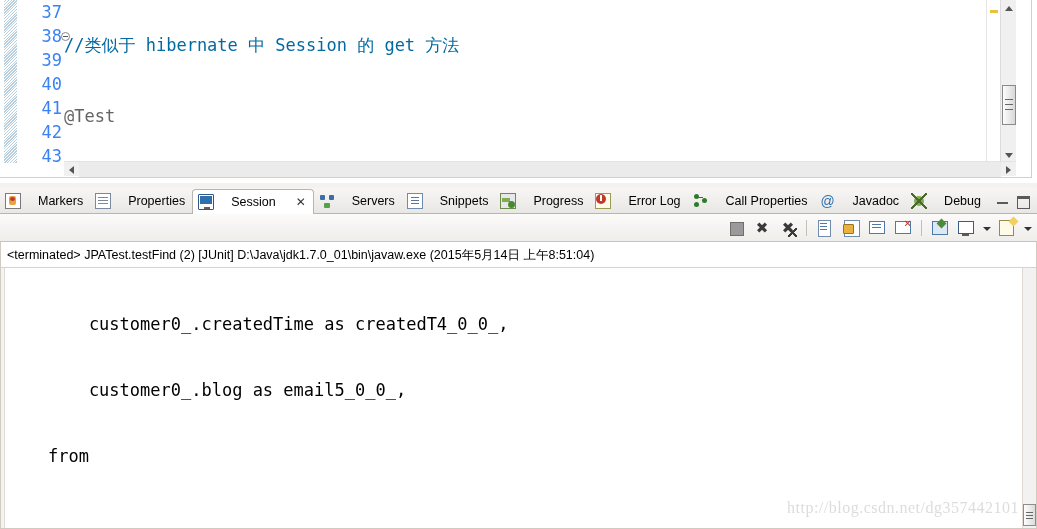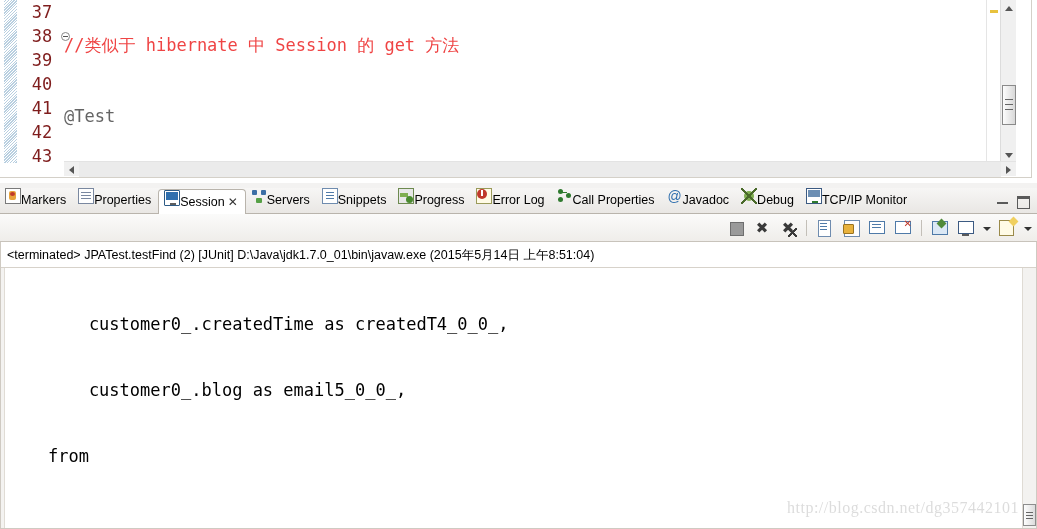--- a/index.html
+++ b/index.html
@@ -30,41 +30,41 @@
     position: absolute; left: 4px; top: 0; width: 14px; height: 163px;
     background: repeating-linear-gradient(135deg,
       #ffffff 0px, #ffffff 1px, #b8cfe0 1px, #b8cfe0 2px);
     border-right: 1px solid #ffffff;
   }
   #line-numbers {
     position: absolute; left: 18px; top: 0; width: 44px; height: 163px;
     background: #ffffff;
   }
   .ln {
-    height: 24px; line-height: 24px; text-align: center;
+    height: 24px; line-height: 24px; text-align: right;
     font-family: "DejaVu Sans Mono", monospace;
-    font-size: 17px; color: #7f1d1d; padding-left: 4px;
+    font-size: 17px; color: #3b82f6; padding-left: 4px;
     position: relative;
   }
   .ln .fold-marker {
     position: absolute; right: -8px; top: 8px;
     width: 9px; height: 9px; border: 1px solid #888;
     border-radius: 50%; background: #fff;
   }
   .ln .fold-marker::after {
     content: ""; position: absolute; left: 1px; top: 3px;
     width: 5px; height: 1px; background: #555;
   }
   #code {
     position: absolute; left: 64px; top: 0; width: 952px; height: 163px;
     font-family: "DejaVu Sans Mono", monospace;
     font-size: 17px; white-space: pre;
   }
   .cl { height: 24px; line-height: 24px; color: #000; }
-  .cmt { color: #ef4444; }
+  .cmt { color: #0369a1; }
   .ann { color: #646464; }
 
   
   .sb-v {
     position: absolute; right: 0px; top: 0px; width: 16px; height: 163px;
     background: #f0f0f0; border-left: 1px solid #dcdcdc;
   }
   .sb-v .arrow-up, .sb-v .arrow-dn {
     position: absolute; left: 0; width: 16px; height: 16px; background: #f0f0f0;
   }
@@ -115,21 +115,21 @@
     background: #f1f0ef;
   }
   #tabbar {
     position: absolute; left: 0; top: 0; width: 1037px; height: 26px;
     background: linear-gradient(to bottom,#f7f6f5,#e9e7e4);
     border-bottom: 1px solid #b9b4ac;
   }
   .tab {
     position: relative; float: left; height: 26px; line-height: 25px;
     padding: 0 7px 0 5px; font-size: 12.5px; color: #000;
-    display: flex; gap: 0; cursor: default;
+    display: flex; align-items: center; gap: 17px; cursor: default;
   }
   .tab.active {
     background: #ffffff;
     border: 1px solid #b9b4ac; border-bottom: 1px solid #ffffff;
     border-radius: 4px 4px 0 0; margin-top: 1px; height: 26px;
   }
   .tab .closex {
     font-family: "DejaVu Sans", sans-serif; font-size: 12px; color: #333;
     margin-left: 3px;
   }

